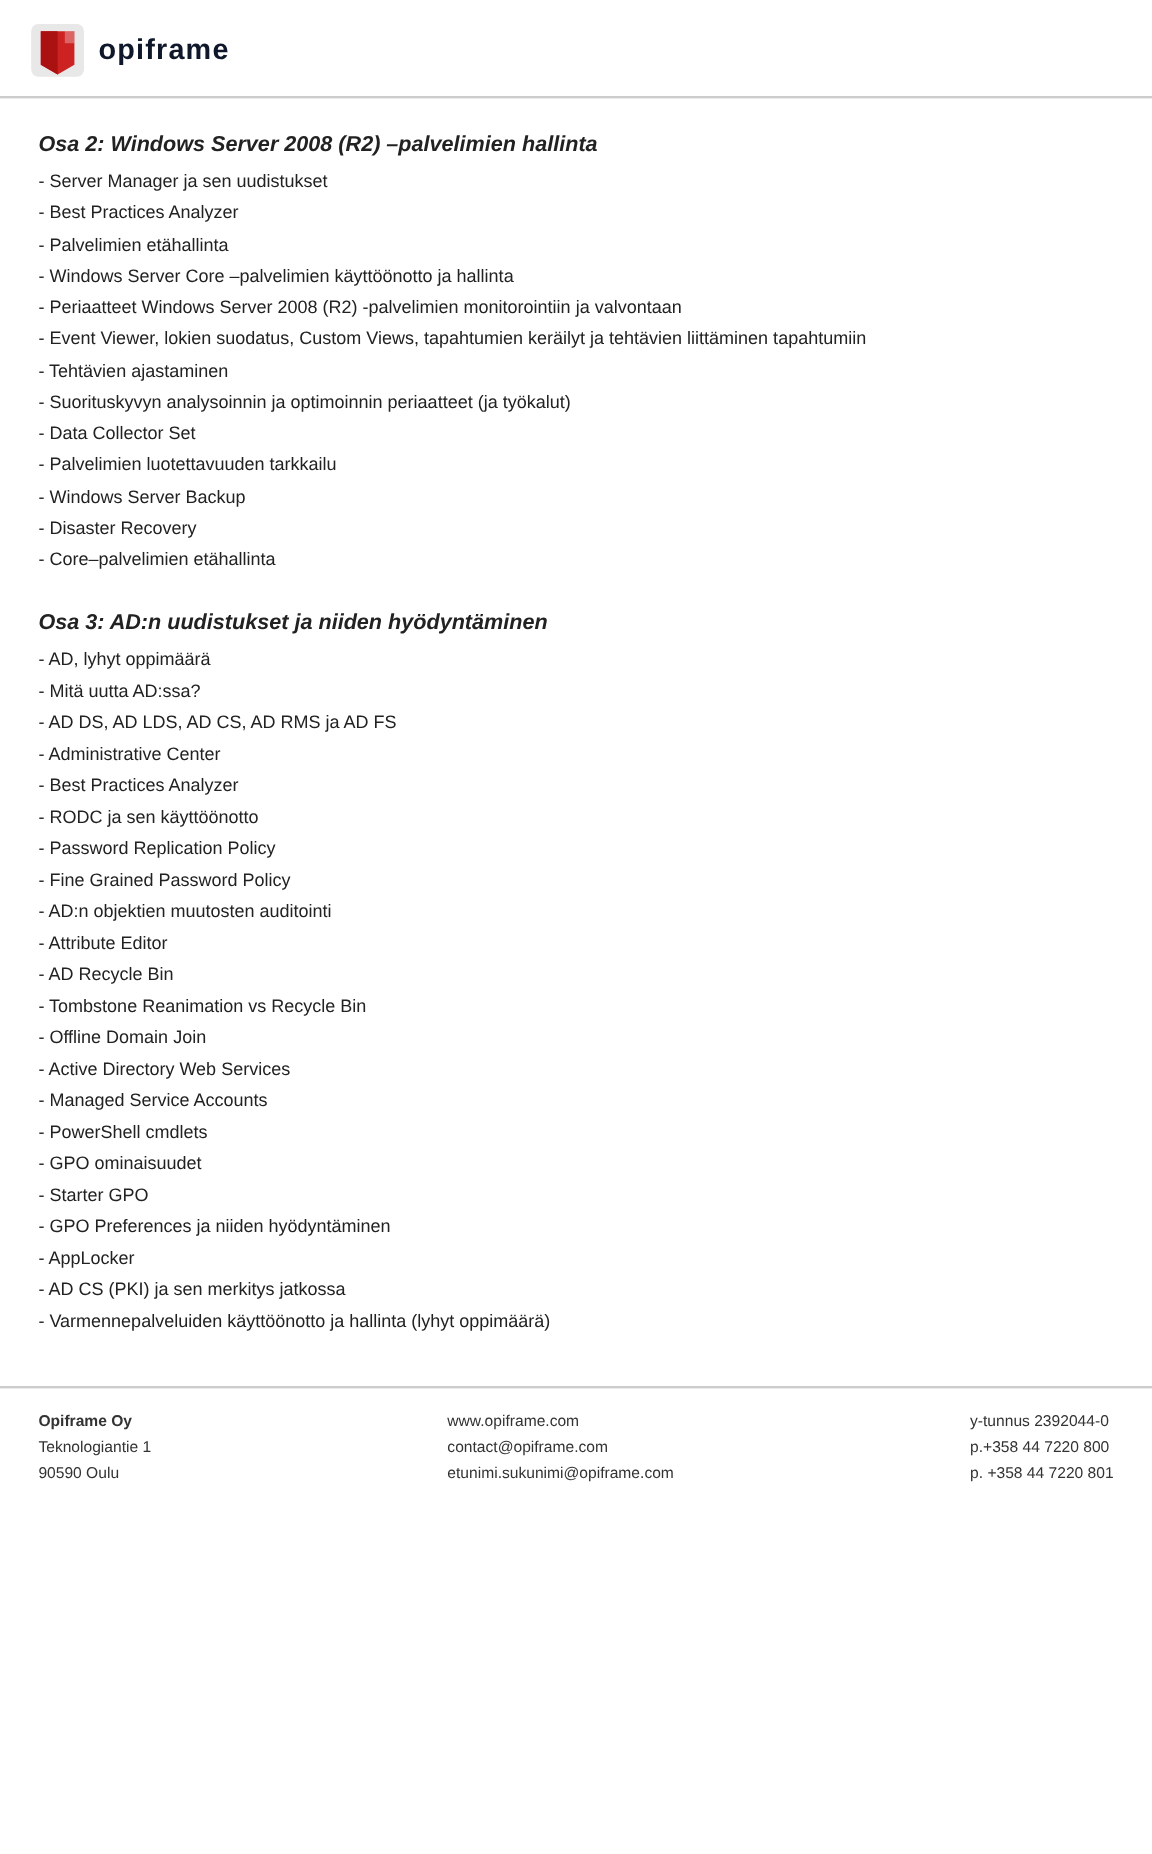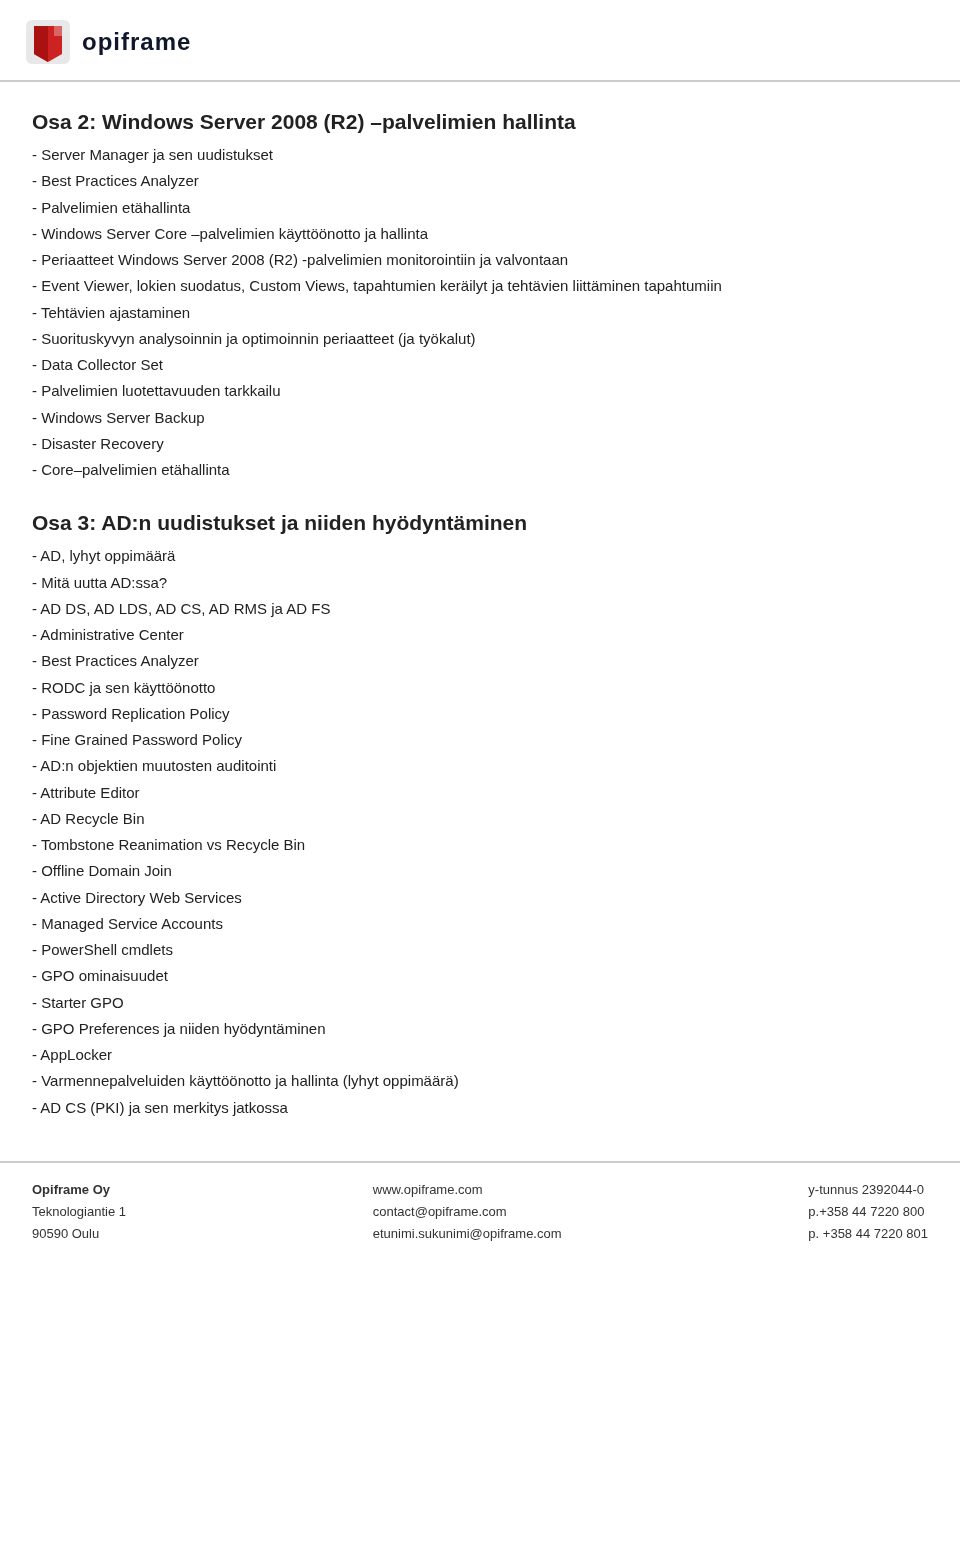--- a/index.html
+++ b/index.html
@@ -35,24 +35,25 @@
       letter-spacing: 1px;
     }
 
     
     .content {
       padding: 28px 32px 20px 32px;
       flex: 1;
     }
 
     .section-title {
-      font-size: 21px;
+      font-size: 18px;
       font-weight: bold;
       margin-bottom: 8px;
       margin-top: 0;
+      font-style: italic;
     }
 
     .item-list {
       list-style: none;
       margin: 0;
       padding: 0;
     }
     .item-list li {
       line-height: 1.75;
       font-size: 15px;
@@ -140,22 +141,22 @@
         <li>AD Recycle Bin</li>
         <li>Tombstone Reanimation vs Recycle Bin</li>
         <li>Offline Domain Join</li>
         <li>Active Directory Web Services</li>
         <li>Managed Service Accounts</li>
         <li>PowerShell cmdlets</li>
         <li>GPO ominaisuudet</li>
         <li>Starter GPO</li>
         <li>GPO Preferences ja niiden hyödyntäminen</li>
         <li>AppLocker</li>
+        <li>AD CS (PKI) ja sen merkitys jatkossa</li>
         <li>Varmennepalveluiden käyttöönotto ja hallinta (lyhyt oppimäärä)</li>
-        <li>AD CS (PKI) ja sen merkitys jatkossa</li>
       </ul>
   </div>
 
 </div>
 
 <div class="footer">
   <div class="footer-col">
     <div class="company-name">Opiframe Oy</div>
     <div>Teknologiantie 1</div>
     <div>90590 Oulu</div>

